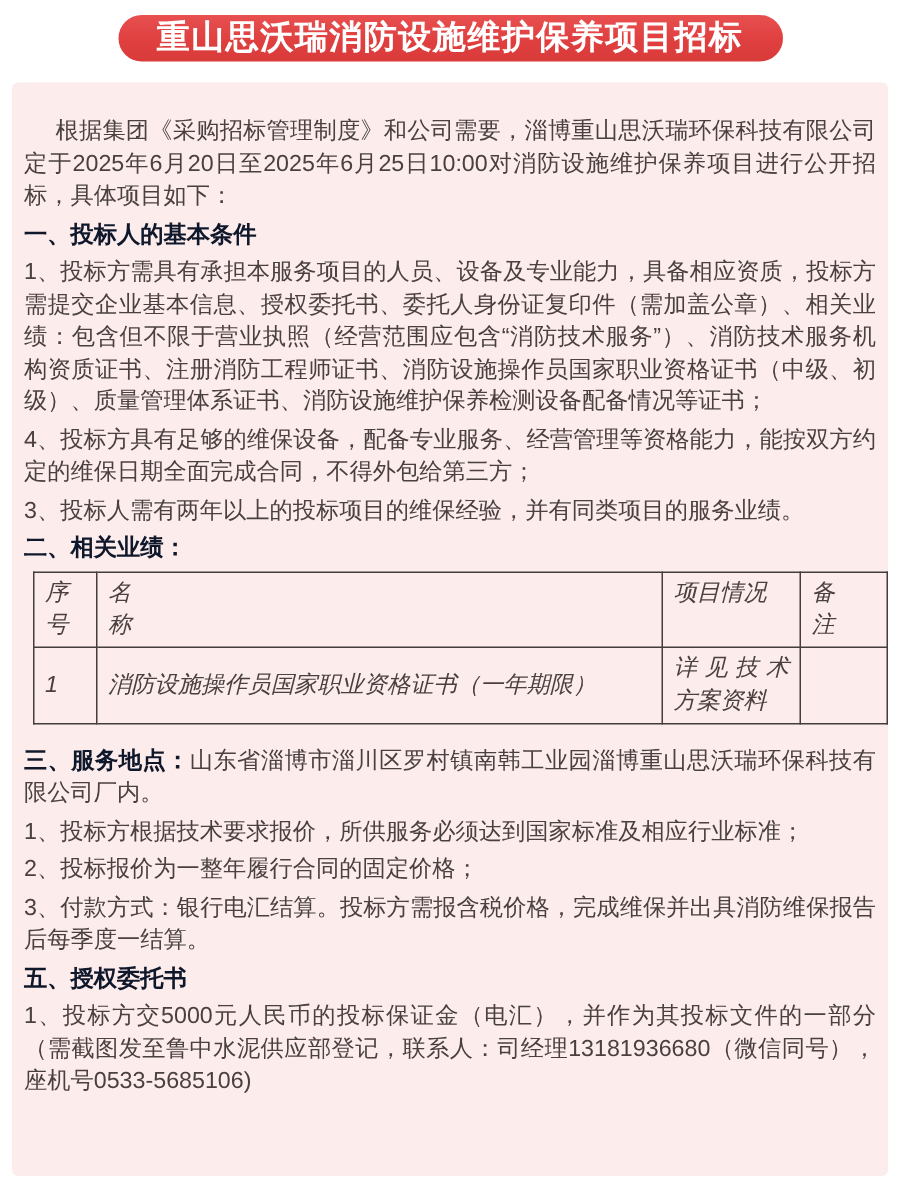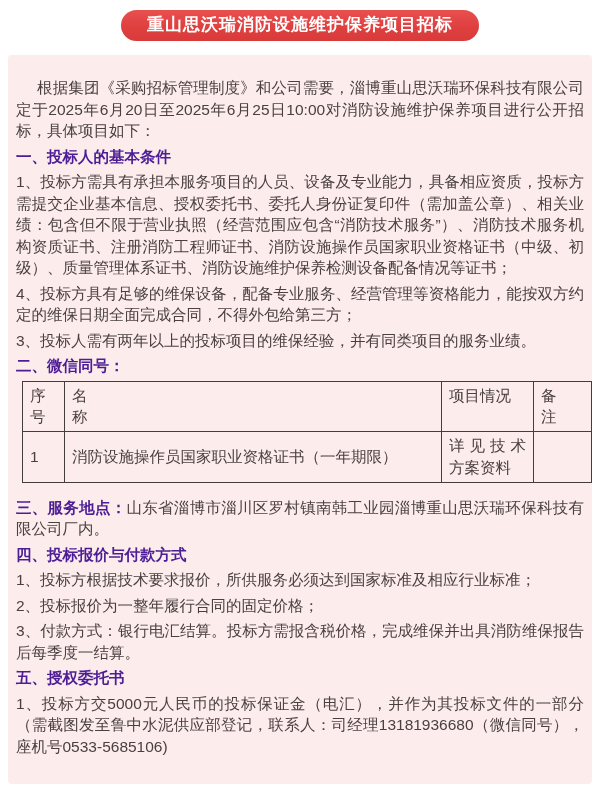--- a/index.html
+++ b/index.html
@@ -9,55 +9,56 @@
     background: #ffffff;
     font-family: "Liberation Sans", sans-serif;
     overflow: hidden;
   }
   .banner {
     display: table;
     margin: 10px auto 0 auto;
     background: #e04343;
     background: linear-gradient(180deg, #e85050 0%, #df3f3f 55%, #d93a3a 100%);
     color: #ffffff;
-    font-size: 17px;
+    font-size: 22px;
     font-weight: bold;
     letter-spacing: 1px;
     padding: 5px 26px 6px 26px;
     border-radius: 17px;
     line-height: 20px;
   }
   .panel {
     margin: 14px 8px 0 8px;
     background: #fcecec;
     border-radius: 4px;
     padding: 22px 8px 18px 8px;
     height: 729px;
     color: #4a4040;
     font-size: 15.5px;
     line-height: 21.5px;
     text-align: justify;
     overflow: hidden;
   }
   p { margin: 0 0 4px 0; }
   p.indent { text-indent: 21px; }
-  .hd { font-weight: bold; color: #4c1d95; }
+  .hd { font-weight: bold; color: #0f172a; }
   p.hd { margin: 0 0 4px 0; }
   table.tender {
     border-collapse: collapse;
     table-layout: fixed;
     width: 569px;
     margin: 3px 0 14px 6px;
   }
   table.tender td {
     border: 1px solid #433d3d;
     padding: 3px 7px;
     font-size: 15.5px;
     line-height: 21.5px;
     overflow: hidden;
+    font-style: italic;
   }
   tr.thead td { vertical-align: top; white-space: pre-line; height: 47px; }
   tr.tbody td { vertical-align: middle; height: 51px; }
   td.c-idx  { width: 42px; }
   td.c-name { width: 377px; }
   td.c-stat { width: 92px;  text-align: justify; }
   td.c-note { width: 58px; }
 </style>
 </head>
 <body>
@@ -70,21 +71,21 @@
 
   <div class="panel">
 
     <p class="indent">根据集团《采购招标管理制度》和公司需要，淄博重山思沃瑞环保科技有限公司定于2025年6月20日至2025年6月25日10:00对消防设施维护保养项目进行公开招标，具体项目如下：</p>
 
     <p class="hd">一、投标人的基本条件</p>
     <p>1、投标方需具有承担本服务项目的人员、设备及专业能力，具备相应资质，投标方需提交企业基本信息、授权委托书、委托人身份证复印件（需加盖公章）、相关业绩：包含但不限于营业执照（经营范围应包含“消防技术服务”）、消防技术服务机构资质证书、注册消防工程师证书、消防设施操作员国家职业资格证书（中级、初级）、质量管理体系证书、消防设施维护保养检测设备配备情况等证书；</p>
     <p>4、投标方具有足够的维保设备，配备专业服务、经营管理等资格能力，能按双方约定的维保日期全面完成合同，不得外包给第三方；</p>
     <p>3、投标人需有两年以上的投标项目的维保经验，并有同类项目的服务业绩。</p>
 
-    <p class="hd">二、微信同号：</p>
+    <p class="hd">二、相关业绩：</p>
 
     <table class="tender">
       <tbody>
           <tr class="thead">
         <td class="c-idx">序号</td>
         <td class="c-name">名
 称</td>
         <td class="c-stat">项目情况</td>
         <td class="c-note">备
 注</td>
@@ -94,21 +95,20 @@
         <td class="c-name">消防设施操作员国家职业资格证书（一年期限）</td>
         <td class="c-stat">详见技术方案资料</td>
         <td class="c-note"></td>
       </tr>
     </tbody>
       </table>
 
 
     <p><span class="hd">三、服务地点：</span><span>山东省淄博市淄川区罗村镇南韩工业园淄博重山思沃瑞环保科技有限公司厂内。</span></p>
 
-    <p class="hd">四、投标报价与付款方式</p>
     <p>1、投标方根据技术要求报价，所供服务必须达到国家标准及相应行业标准；</p>
     <p>2、投标报价为一整年履行合同的固定价格；</p>
     <p>3、付款方式：银行电汇结算。投标方需报含税价格，完成维保并出具消防维保报告后每季度一结算。</p>
 
     <p class="hd">五、授权委托书</p>
     <p>1、投标方交5000元人民币的投标保证金（电汇），并作为其投标文件的一部分（需截图发至鲁中水泥供应部登记，联系人：司经理13181936680（微信同号），座机号0533-5685106)</p>
 
   </div>
 </div>
 

